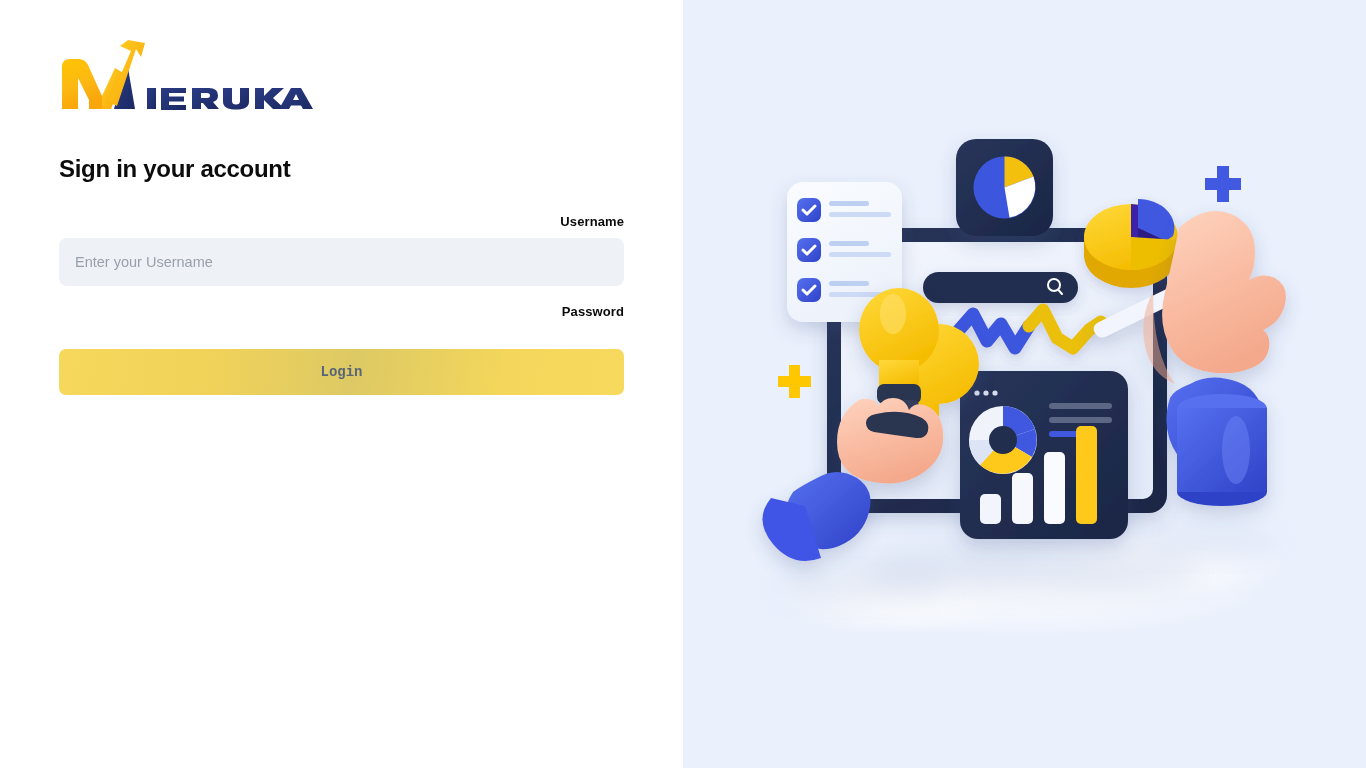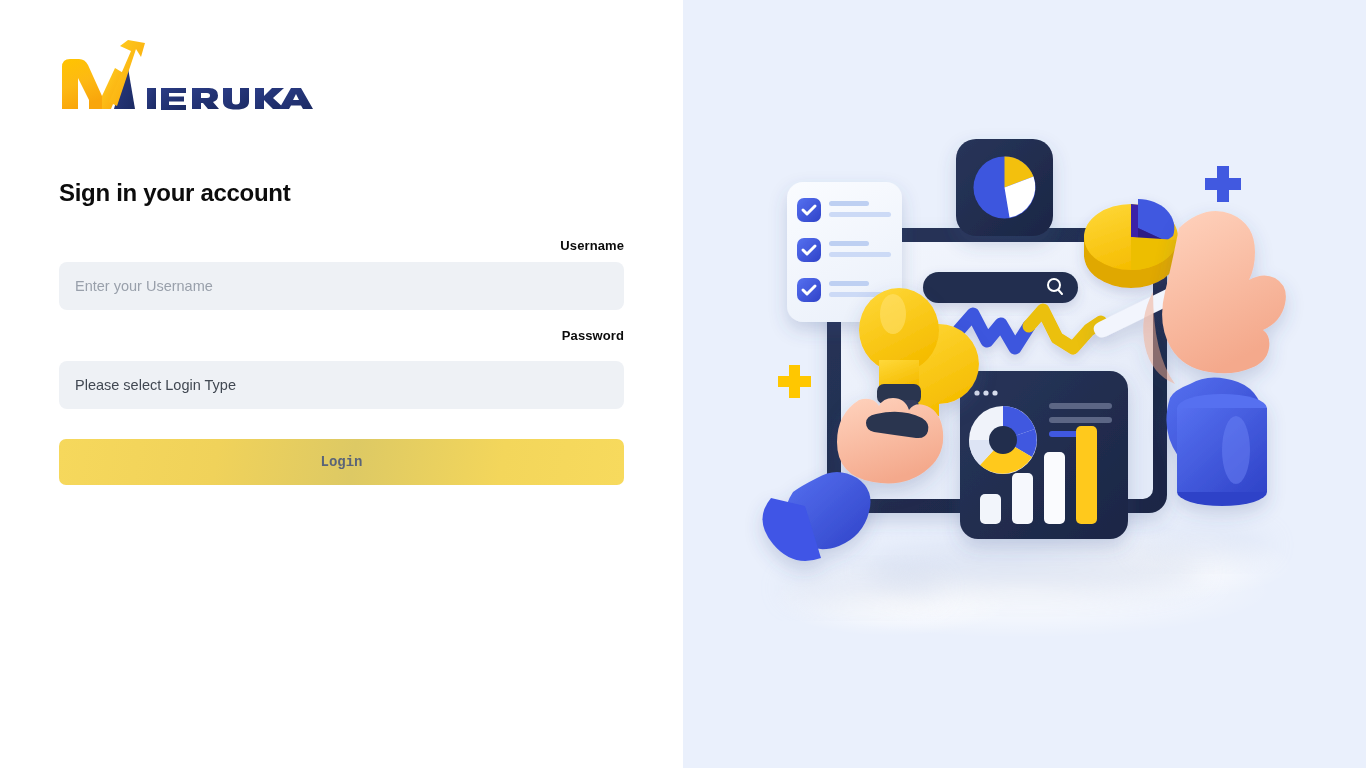--- a/index.html
+++ b/index.html
@@ -17,21 +17,21 @@
     background: #ffffff;
     position: relative;
     flex: 0 0 683px;
   }
 
   
   .logo { position: absolute; left: 59px; top: 40px; width: 260px; height: 84px; }
   .logo svg { display: block; }
 
   
-  .form-wrap { position: absolute; left: 59px; top: 178px; width: 565px; }
+  .form-wrap { position: absolute; left: 59px; top: 154px; width: 565px; }
   .page-title {
     font-size: 24px; font-weight: bold; color: #0c0c0c;
     letter-spacing: -0.3px; line-height: 30px;
     margin-bottom: 30px;
   }
   .field-group { margin-bottom: 18px; }
   .field-label {
     font-size: 13px; font-weight: bold; color: #0b0b0b;
     margin-bottom: 9px; display: block; letter-spacing: 0.1px; text-align: right;
   }
@@ -120,21 +120,20 @@
       <div class="field-group">
         <label class="field-label">Username</label>
         <input class="text-input" type="text" placeholder="Enter your Username" style="">
       </div>
 
       <div class="field-group">
         <label class="field-label">Password</label>
       </div>
 
       <div class="field-group">
-        <div class="select-input">Please select Login Type</div>
       </div>
 
       <button class="login-button">Login</button>
     </div>
   </div>
 
   <div class="right-panel">
     <div class="illustration">
       <svg width="683" height="768" viewBox="0 0 683 768" xmlns="http://www.w3.org/2000/svg">
         <defs>

